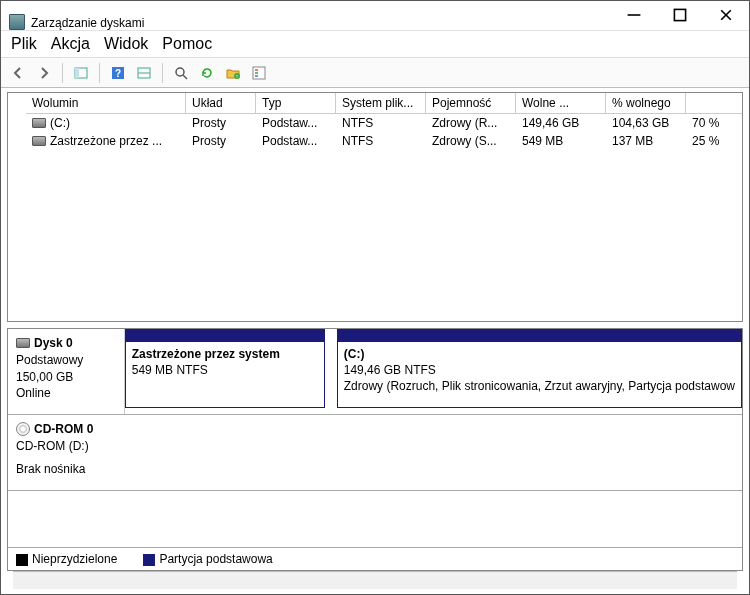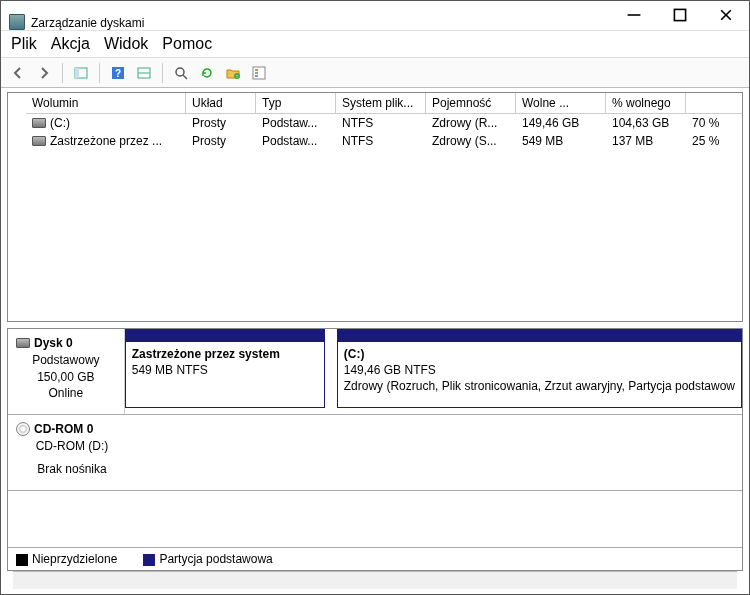--- a/index.html
+++ b/index.html
@@ -120,21 +120,20 @@
   .disk-row {
     display:flex;
     border-bottom:1px solid #aaa;
     min-height:86px;
   }
   .disk-info {
     width:128px;
     padding:6px 8px;
     border-right:1px solid #ccc;
     line-height:1.4;
-    text-align:center;
   }
   .disk-info .dname { font-weight:bold; display:flex; align-items:center; gap:4px;}
   .partitions {
     flex:1;
     display:flex;
     gap:12px;
     padding:0 0 6px 0;
   }
   .topbar {
     height:12px;

